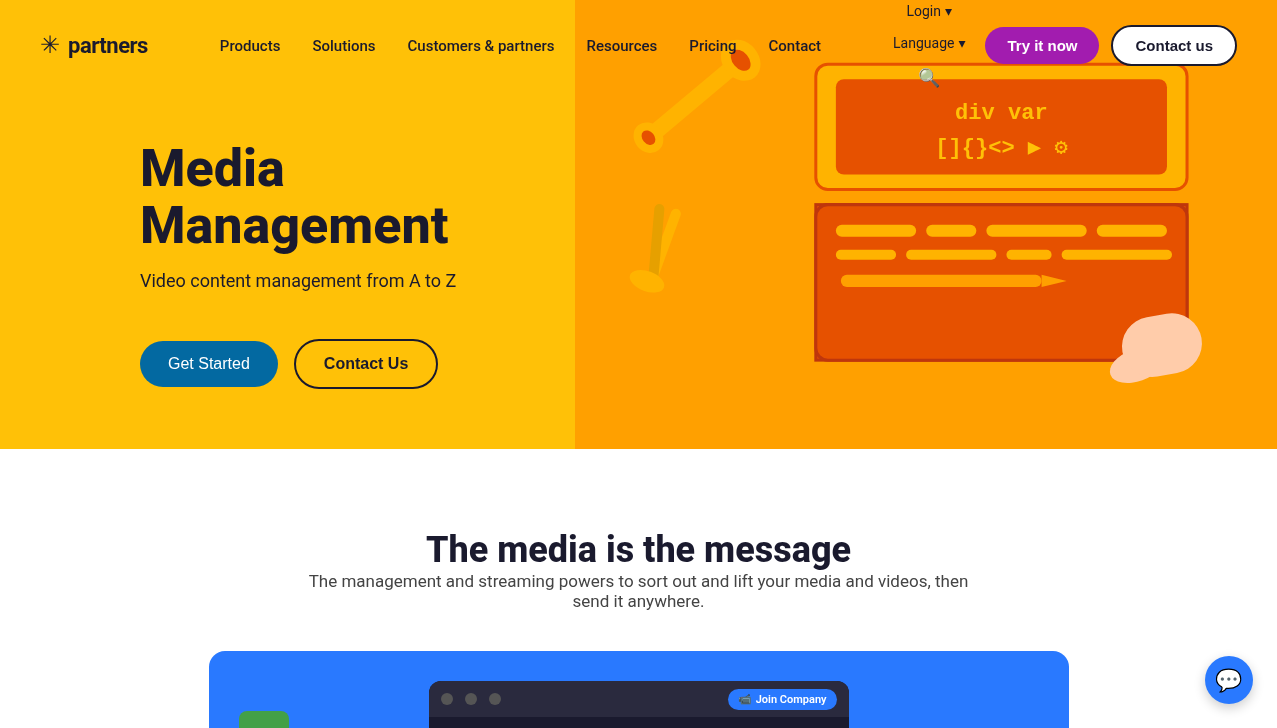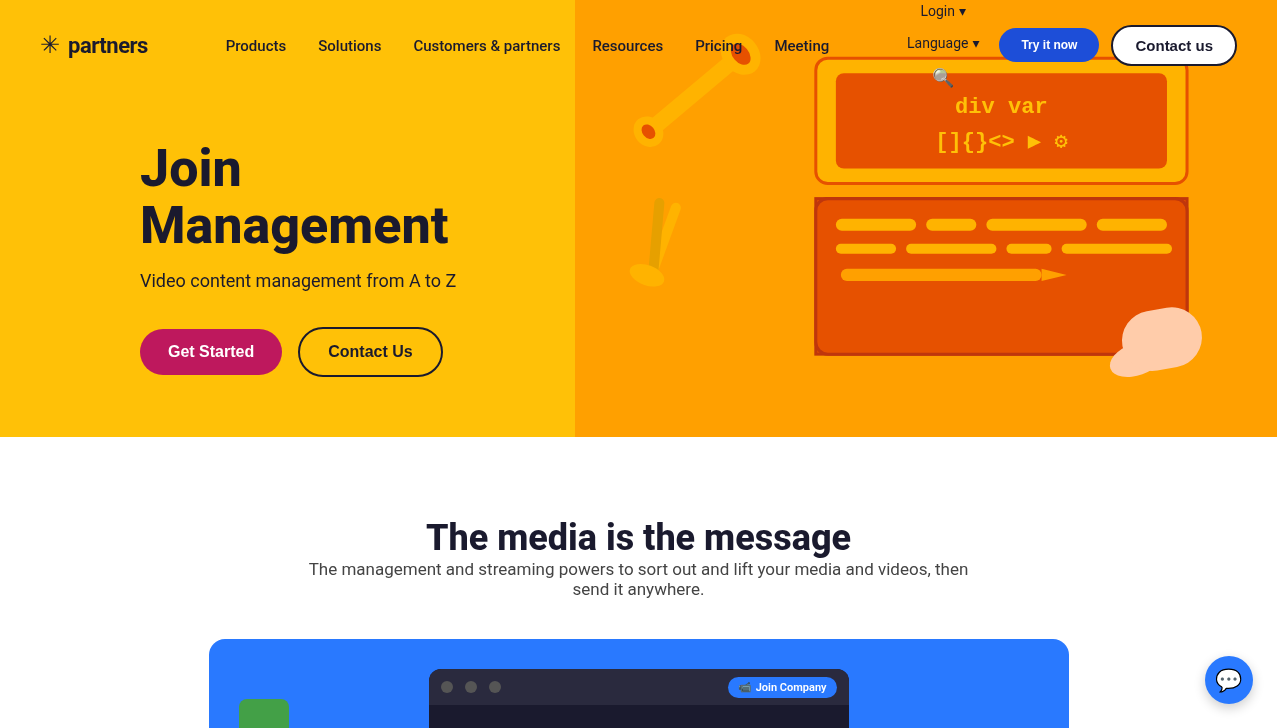--- a/index.html
+++ b/index.html
@@ -59,26 +59,26 @@
       display: flex;
       align-items: center;
       gap: 4px;
     }
     .nav-search-icon {
       font-size: 18px;
       color: #1a1a2e;
       cursor: pointer;
     }
     .btn-try {
-      background: #1d4ed8;
+      background: #a21caf;
       color: #fff;
       border: none;
       border-radius: 24px;
       padding: 10px 22px;
-      font-size: 12px;
+      font-size: 15px;
       font-weight: 600;
       cursor: pointer;
     }
     .btn-contact-nav {
       background: #fff;
       color: #1a1a2e;
       border: 2px solid #1a1a2e;
       border-radius: 24px;
       padding: 10px 22px;
       font-size: 15px;
@@ -103,36 +103,36 @@
     .hero-title {
       font-size: 52px;
       font-weight: 800;
       color: #1a1a2e;
       line-height: 1.1;
       margin-bottom: 16px;
     }
     .hero-subtitle {
       font-size: 18px;
       color: #1a1a2e;
-      margin-bottom: 36px;
+      margin-bottom: 48px;
       font-weight: 400;
     }
     .hero-buttons {
       display: flex;
       gap: 16px;
       align-items: center;
     }
     .btn-get-started {
-      background: #be185d;
+      background: #0369a1;
       color: #fff;
       border: none;
       border-radius: 28px;
       padding: 14px 28px;
       font-size: 16px;
-      font-weight: 700;
+      font-weight: 400;
       cursor: pointer;
     }
     .btn-contact-hero {
       background: transparent;
       color: #1a1a2e;
       border: 2px solid #1a1a2e;
       border-radius: 28px;
       padding: 14px 28px;
       font-size: 16px;
       font-weight: 600;
@@ -293,21 +293,21 @@
     <span class="logo-star">✳</span>
     <span class="nav-logo-text">partners</span>
   </a>
 
   <ul class="nav-links">
     <li><a>Products</a></li>
     <li><a>Solutions</a></li>
     <li><a>Customers &amp; partners</a></li>
     <li><a>Resources</a></li>
     <li><a>Pricing</a></li>
-    <li><a>Meeting</a></li>
+    <li><a>Contact</a></li>
   </ul>
 
   <div class="nav-right">
     <div class="nav-right-meta">
       <a class="nav-meta-link">
         <span>Login</span>
         <span>▾</span>
       </a>
       <a class="nav-meta-link">
         <span>Language</span>
@@ -315,21 +315,21 @@
       </a>
       <span class="nav-search-icon">🔍</span>
     </div>
     <button class="btn-try">Try it now</button>
     <button class="btn-contact-nav">Contact us</button>
   </div>
 </nav>
 
 <section class="hero">
   <div class="hero-content">
-    <h1 class="hero-title">Join Management</h1>
+    <h1 class="hero-title">Media Management</h1>
     <p class="hero-subtitle">Video content management from A to Z</p>
     <div class="hero-buttons">
       <button class="btn-get-started">Get Started</button>
       <button class="btn-contact-hero">Contact Us</button>
     </div>
   </div>
 
   <div class="hero-image-area">
     <div class="hero-bg-orange"></div>
 

